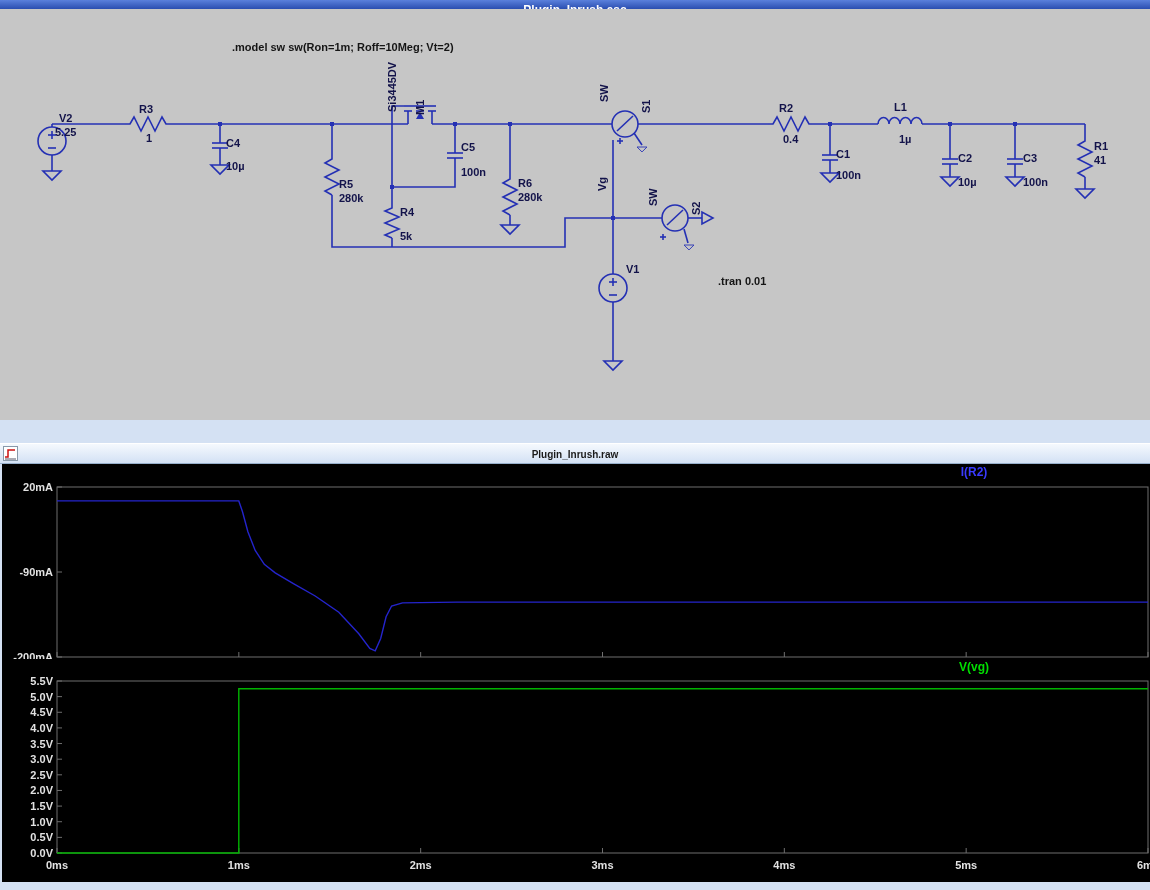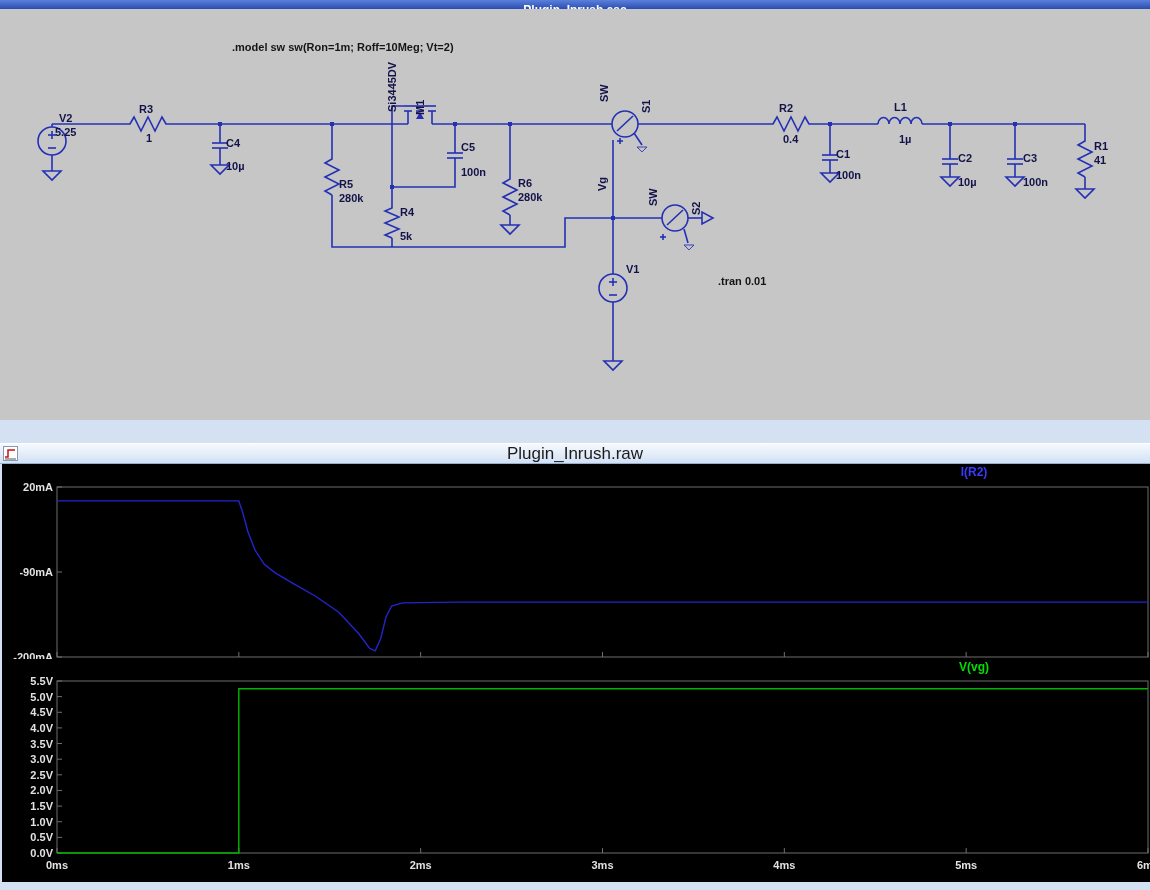--- a/index.html
+++ b/index.html
@@ -14,21 +14,21 @@
 
   
   .schematic{position:absolute;top:9px;left:0;width:1150px;height:411px;background:#c6c6c6}
   .slabel{font-family:"Liberation Sans",sans-serif;font-size:11px;font-weight:bold;fill:#13134a}
   .sdirective{font-family:"Liberation Sans",sans-serif;font-size:11px;font-weight:bold;fill:#151515}
 
   
   .wave-titlebar{position:absolute;top:443px;left:0;width:1150px;height:21px;
     background:linear-gradient(180deg,#f5f9fe,#d3e1f4);
     border-top:1px solid #ffffff;border-bottom:1px solid #97afcb;text-align:center}
-  .wave-titlebar .wave-title{font-size:17px;font-weight:normal;color:#1b1b1b;line-height:19px}
+  .wave-titlebar .wave-title{font-size:10px;font-weight:bold;color:#1b1b1b;line-height:19px}
   .wave-icon{position:absolute;left:3px;top:2px;width:15px;height:15px}
 
   
   .plot-area{position:absolute;top:464px;left:2px;width:1148px;height:418px;background:#000;overflow:hidden}
   .plot-area svg{display:block}
   .ptick{font-family:"Liberation Sans",sans-serif;font-size:11px;font-weight:bold;fill:#e2e2e2}
   .trace-label{font-family:"Liberation Sans",sans-serif;font-size:12px;font-weight:bold}
 </style>
 </head>
 <body>

